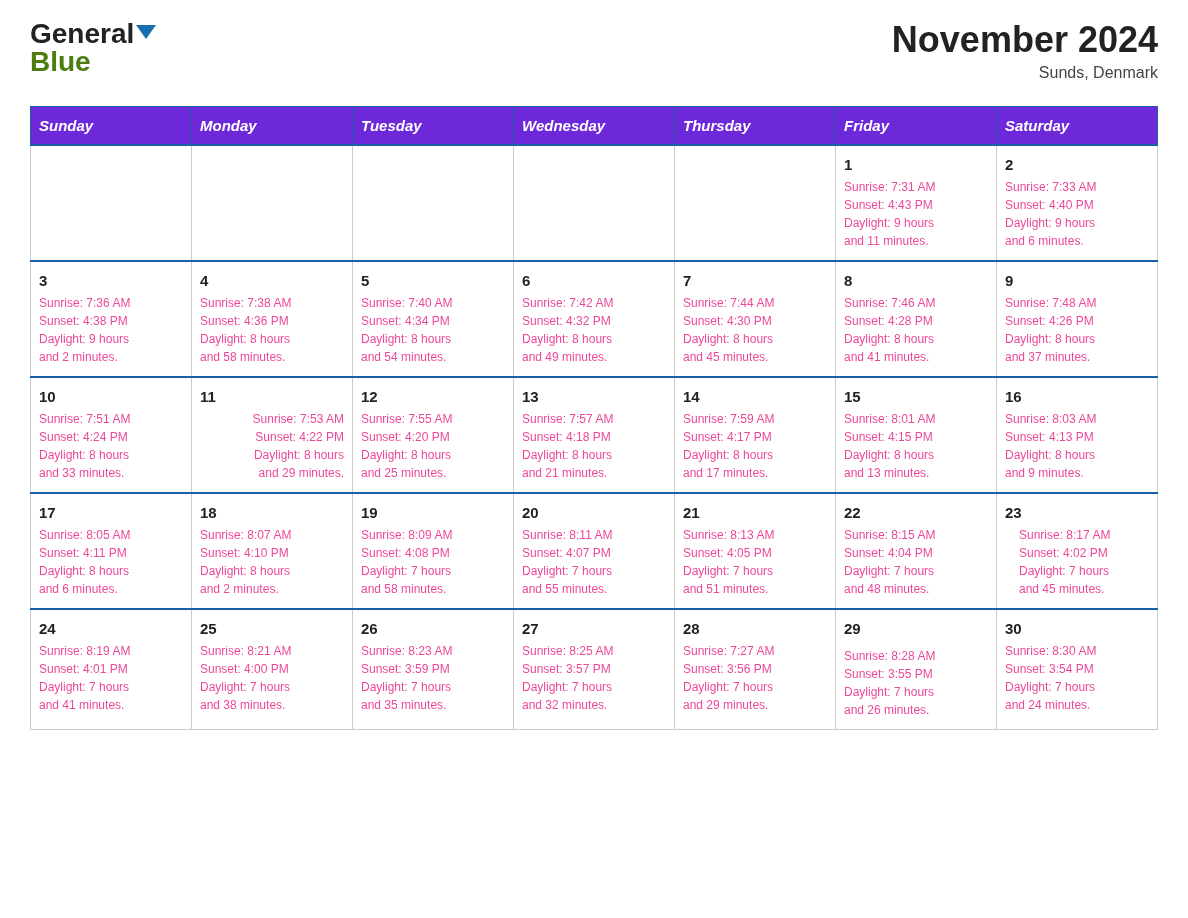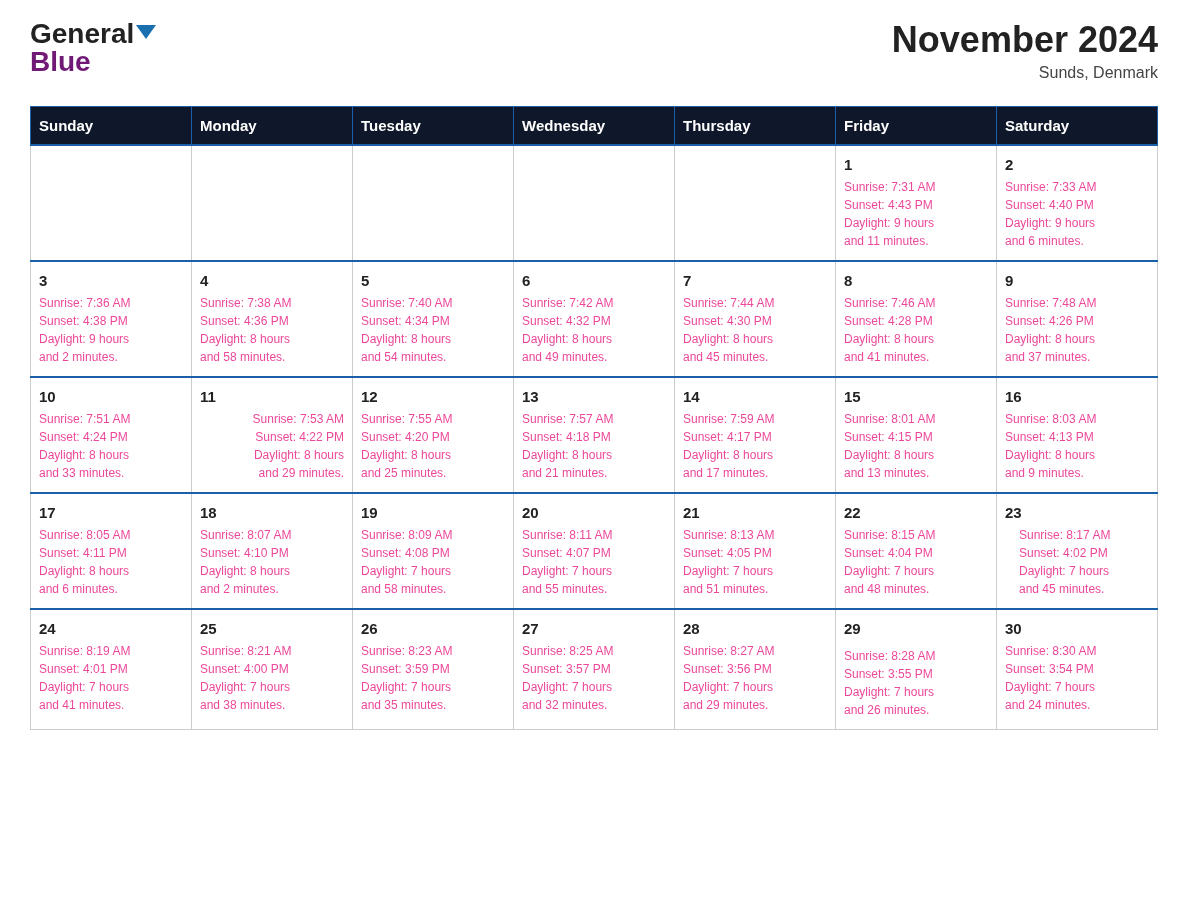--- a/index.html
+++ b/index.html
@@ -23,21 +23,21 @@
     }
     .logo-general {
       font-size: 28px;
       font-weight: bold;
       color: #222;
       line-height: 1;
     }
     .logo-blue {
       font-size: 28px;
       font-weight: bold;
-      color: #701a75;
+      color: #4d7c0f;
       line-height: 1;
     }
     .logo-triangle {
       display: inline-block;
       width: 0;
       height: 0;
       border-left: 10px solid transparent;
       border-right: 10px solid transparent;
       border-top: 14px solid #1a6faf;
       margin-left: 2px;
@@ -63,27 +63,28 @@
       font-weight: normal;
       color: #444;
       margin-top: 4px;
     }
     .calendar {
       width: 100%;
       border-collapse: collapse;
       margin-top: 10px;
     }
     .calendar th {
-      background-color: #0f172a;
+      background-color: #6d28d9;
       color: #fff;
       font-size: 15px;
       font-weight: bold;
       padding: 10px 8px;
       text-align: left;
       border: 1px solid #1a5fa8;
+      font-style: italic;
     }
     .calendar td {
       vertical-align: top;
       padding: 8px 8px 10px 8px;
       border: 1px solid #ccc;
       width: 14.28%;
       min-height: 90px;
       background: #fff;
       font-size: 13px;
       color: #333;
@@ -335,21 +336,21 @@
         </td>
         <td>
           <div class="day-number">27</div>
           <div class="day-info" style="white-space: pre-line;">Sunrise: 8:25 AM
 Sunset: 3:57 PM
 Daylight: 7 hours
 and 32 minutes.</div>
         </td>
         <td>
           <div class="day-number">28</div>
-          <div class="day-info" style="white-space: pre-line;">Sunrise: 8:27 AM
+          <div class="day-info" style="white-space: pre-line;">Sunrise: 7:27 AM
 Sunset: 3:56 PM
 Daylight: 7 hours
 and 29 minutes.</div>
         </td>
         <td>
           <div class="day-number">29</div>
           <div class="day-info" style="white-space: pre-line; margin-top: 8px;">Sunrise: 8:28 AM
 Sunset: 3:55 PM
 Daylight: 7 hours
 and 26 minutes.</div>

